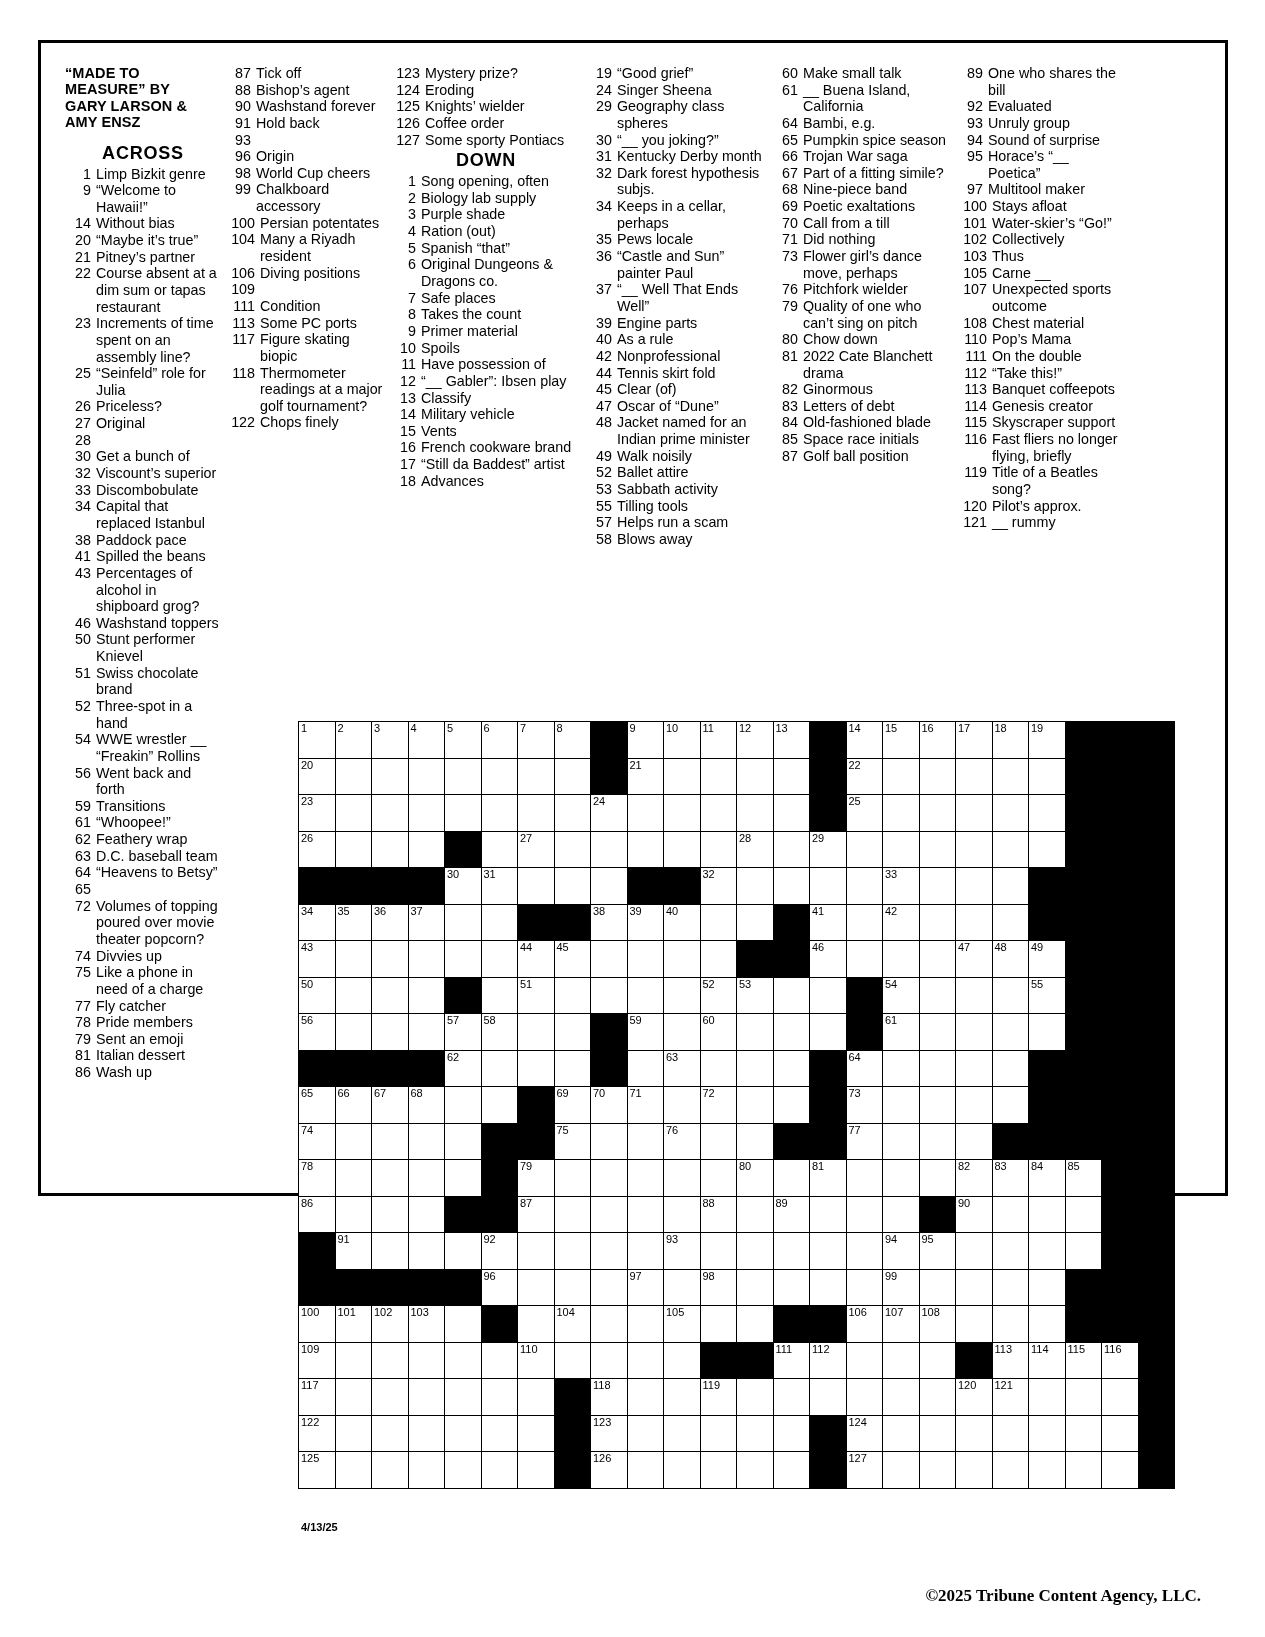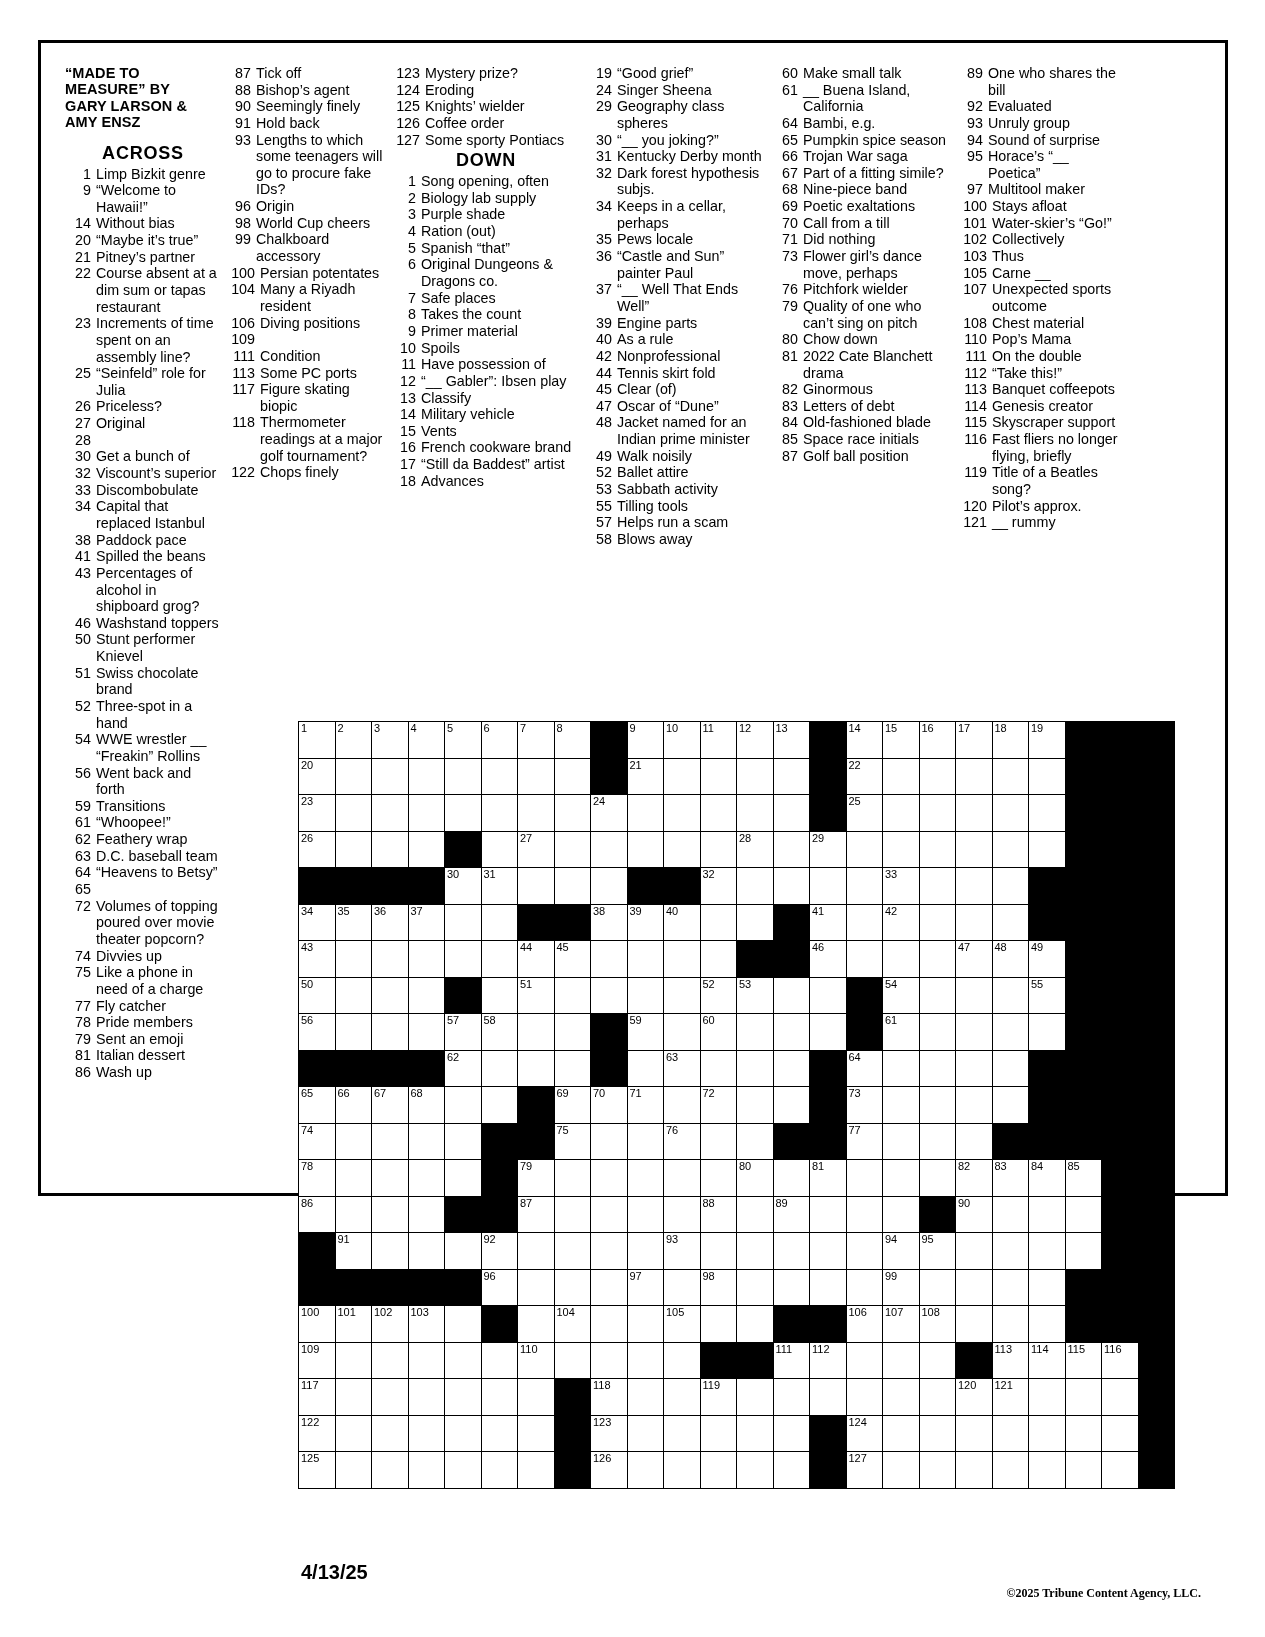--- a/index.html
+++ b/index.html
@@ -68,26 +68,26 @@
     background:#ffffff;
   }
   table.grid td.blk { background:#000000; }
   table.grid td span.n {
     position:absolute; left:2px; top:0px;
     font-size:11px; line-height:12px; font-family:"Liberation Sans", sans-serif;
   }
 
   
   .footer-left {
-    position:absolute; left:250px; top:1508px;
-    font-weight:bold; font-size:20px;
+    position:absolute; left:250px; top:1468px;
+    font-weight:bold; font-size:11px;
   }
   .footer-right {
     position:absolute; right:14px; top:1533px;
-    font-weight:bold; font-size:12px; font-family:"Liberation Serif", serif;margin-left:19px;
+    font-weight:bold; font-size:17px; font-family:"Liberation Serif", serif;margin-left:19px;
   }
 </style>
 </head>
 <body>
 
 <div id="page">
   <div id="frame">
     <div id="inner">
 
       <div class="clue-cols">
@@ -259,29 +259,28 @@
               <li>
                 <span class="num">87</span>
                 <span class="txt">Tick off</span>
               </li>
               <li>
                 <span class="num">88</span>
                 <span class="txt">Bishop’s agent</span>
               </li>
               <li>
                 <span class="num">90</span>
-                <span class="txt">Seemingly finely</span>
+                <span class="txt">Washstand forever</span>
               </li>
               <li>
                 <span class="num">91</span>
                 <span class="txt">Hold back</span>
               </li>
               <li>
                 <span class="num">93</span>
-                <span class="txt">Lengths to which some teenagers will go to procure fake IDs?</span>
               </li>
               <li>
                 <span class="num">96</span>
                 <span class="txt">Origin</span>
               </li>
               <li>
                 <span class="num">98</span>
                 <span class="txt">World Cup cheers</span>
               </li>
               <li>

